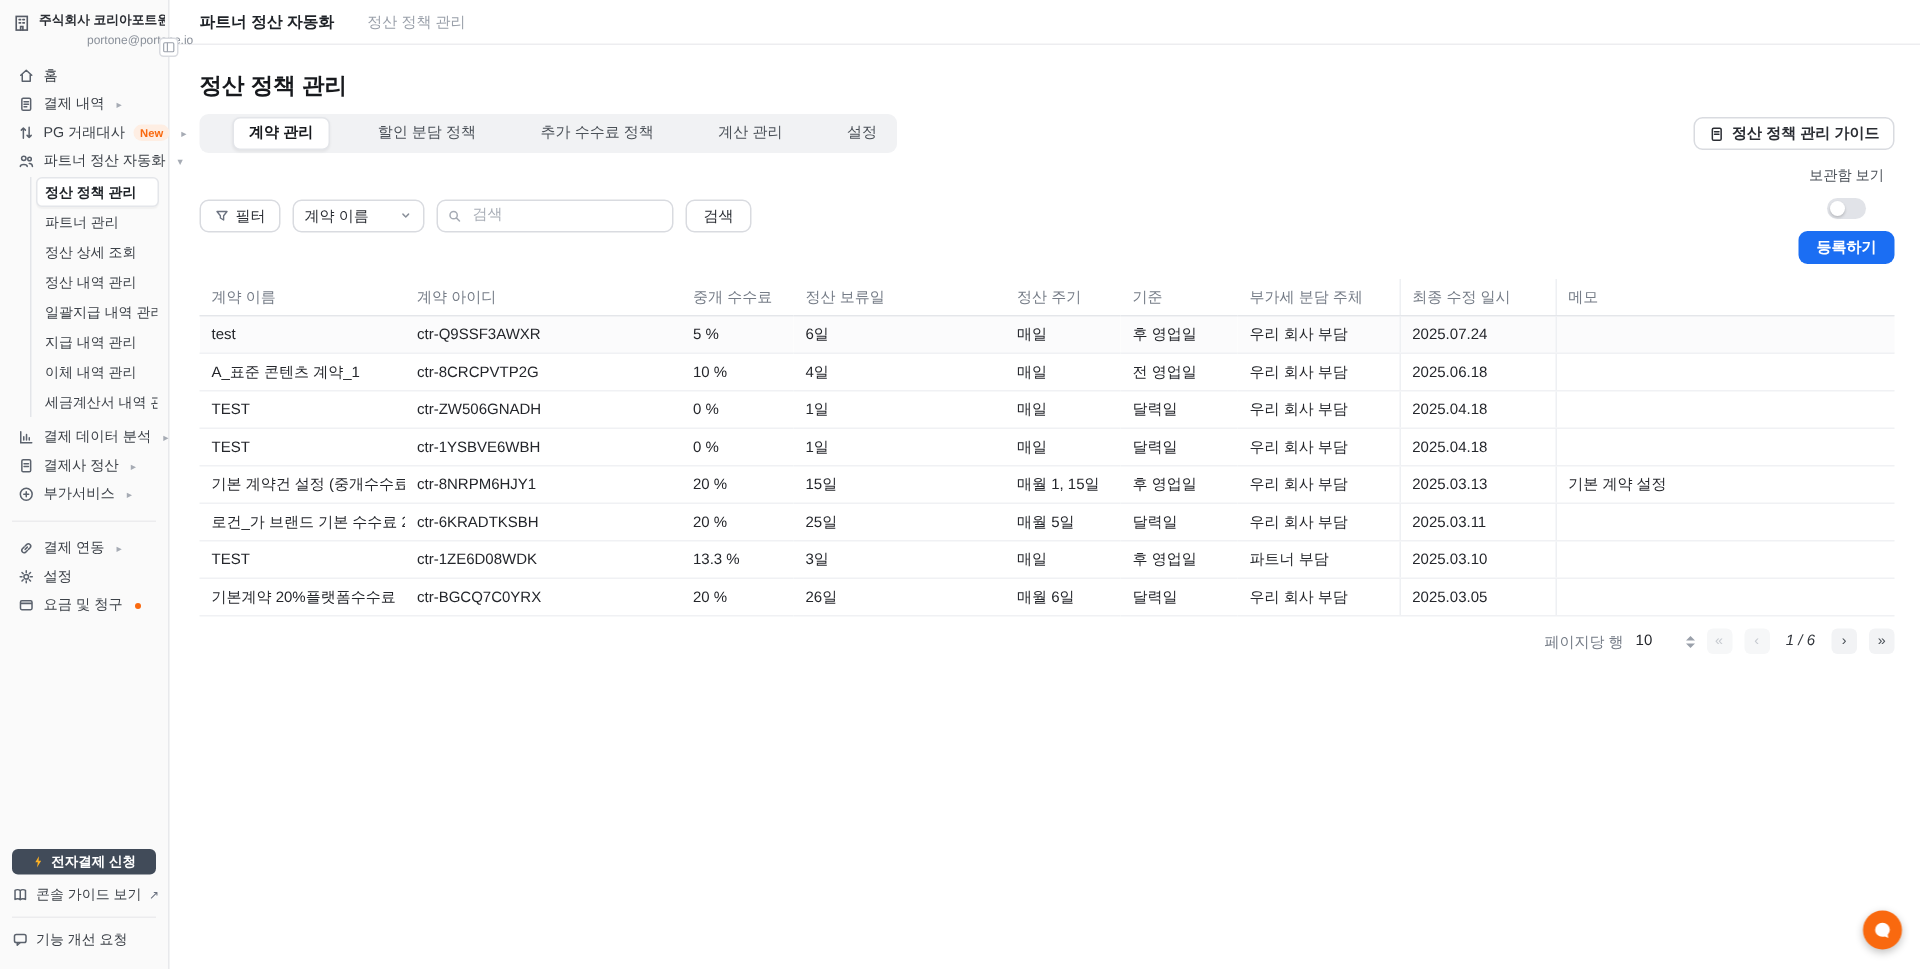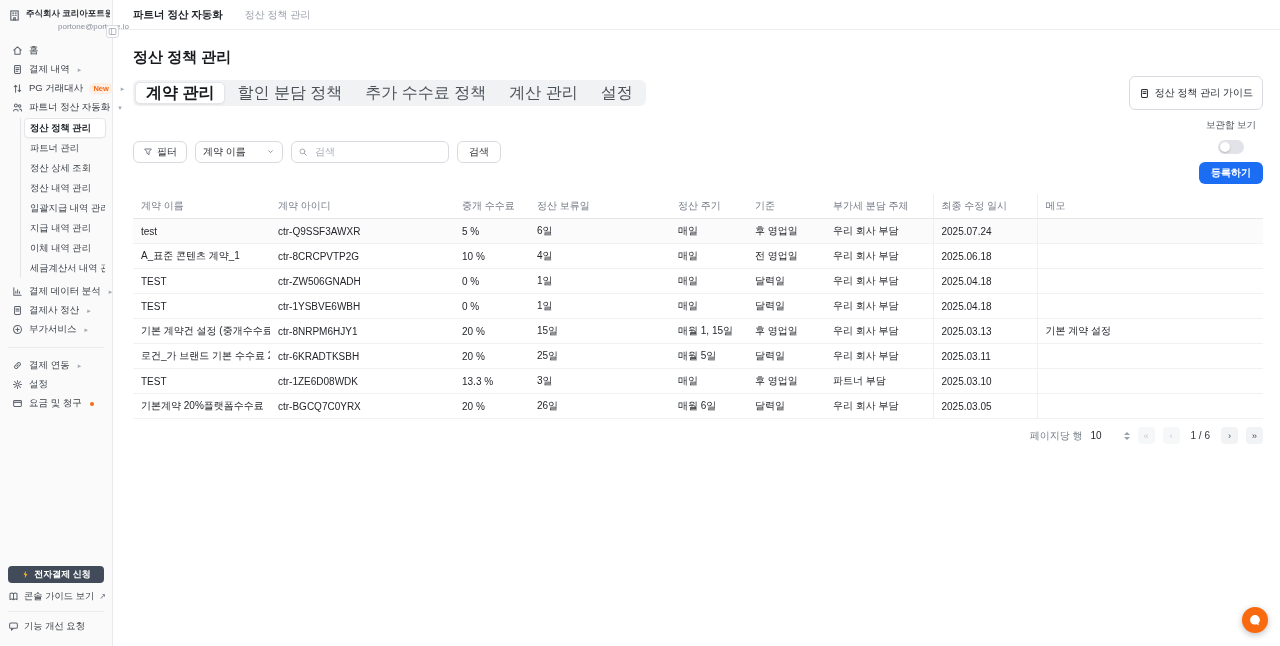--- a/index.html
+++ b/index.html
@@ -40,24 +40,24 @@
 
   
   .main { flex:1; display:flex; flex-direction:column; min-width:0; background:#fff; }
   .topbar { height:30px; border-bottom:1px solid #ededf0; display:flex; align-items:center; padding-left:20px; gap:22px; flex:none; }
   .crumb-section { font-weight:700; font-size:10.5px; color:#1f2328; }
   .crumb-page { font-size:10px; color:#9aa0aa; }
   .content { padding:18px 17px 0 20px; }
   .page-title { font-size:15px; font-weight:700; color:#17191d; }
   .row2 { display:flex; align-items:center; margin-top:9px; }
   .tabs { display:inline-flex; background:#f1f2f4; border-radius:6px; padding:2px; gap:1px; }
-  .tab { padding:3px 10px; font-size:16px; color:#4b5158; border-radius:5px; cursor:pointer; border:1px solid transparent; line-height:14px; white-space:nowrap; }
+  .tab { padding:3px 10px; font-size:10px; color:#4b5158; border-radius:5px; cursor:pointer; border:1px solid transparent; line-height:14px; white-space:nowrap;margin-left:20px; }
   .tab.active { background:#fff; border-color:#e3e5e9; font-weight:700; color:#17191d; box-shadow:0 1px 2px rgba(16,18,23,.06); }
-  .guide-btn { margin-left:auto; display:flex; align-items:center; gap:5px; height:34px; padding:0 9px; background:#fff;
-               border:1px solid #d9dbe0; border-radius:6px; font-size:10px; font-weight:400; color:#2a2d33; cursor:pointer; }
+  .guide-btn { margin-left:auto; display:flex; align-items:center; gap:5px; height:22px; padding:0 9px; background:#fff;
+               border:1px solid #d9dbe0; border-radius:6px; font-size:10px; font-weight:700; color:#2a2d33; cursor:pointer; }
   .guide-btn .ic { color:#2a2d33; }
   .row3 { display:flex; align-items:center; margin-top:9px; gap:8px; }
   .filter-btn { display:flex; align-items:center; gap:4px; height:22px; padding:0 9px; background:#fff; border:1px solid #d9dbe0;
                 border-radius:6px; font-size:10px; color:#2a2d33; cursor:pointer; }
   .filter-btn .ic { width:10px; height:10px; color:#6b7280; }
   .select { display:flex; align-items:center; justify-content:space-between; width:88px; height:22px; padding:0 7px;
             border:1px solid #d9dbe0; border-radius:6px; background:#fff; cursor:pointer; color:#2a2d33; }
   .select .ic { width:9px; height:9px; color:#8a909a; }
   .search-box { position:relative; width:158px; }
   .search-box .ic { position:absolute; left:7px; top:6px; width:10px; height:10px; color:#a6abb4; }
@@ -86,21 +86,21 @@
 
   
   .pagination { display:flex; align-items:center; justify-content:flex-end; gap:8px; margin-top:8px; color:#757c87; }
   .pp-select { display:flex; align-items:center; gap:22px; color:#24262b; cursor:pointer; }
   .stepper { display:flex; flex-direction:column; gap:2px; }
   .tri-up { width:0; height:0; border-left:3px solid transparent; border-right:3px solid transparent; border-bottom:3px solid #9aa0aa; }
   .tri-down { width:0; height:0; border-left:3px solid transparent; border-right:3px solid transparent; border-top:3px solid #9aa0aa; }
   .page-btn { width:17px; height:17px; border:none; background:#f2f3f5; border-radius:4px; color:#4b5158; font-size:9.5px;
               display:flex; align-items:center; justify-content:center; cursor:pointer; font-family:inherit; }
   .page-btn.disabled { color:#c6cad0; background:#f6f7f8; cursor:default; }
-  .page-indicator { color:#33373d; margin:0 3px; }
+  .page-indicator { color:#33373d; margin:0 3px;font-style:italic; }
 
   .chat-fab { position:fixed; right:12px; bottom:13px; width:26px; height:26px; border-radius:50%; background:var(--orange);
               border:none; display:flex; align-items:center; justify-content:center; cursor:pointer; box-shadow:0 2px 6px rgba(0,0,0,.25); }
   .chat-fab svg { width:14px; height:14px; }
 </style>
 </head>
 <body style="--accent: #1b6ef3; --orange: #f9690f; --cta-dark: #414b59;">
 
 <div class="app">
 

